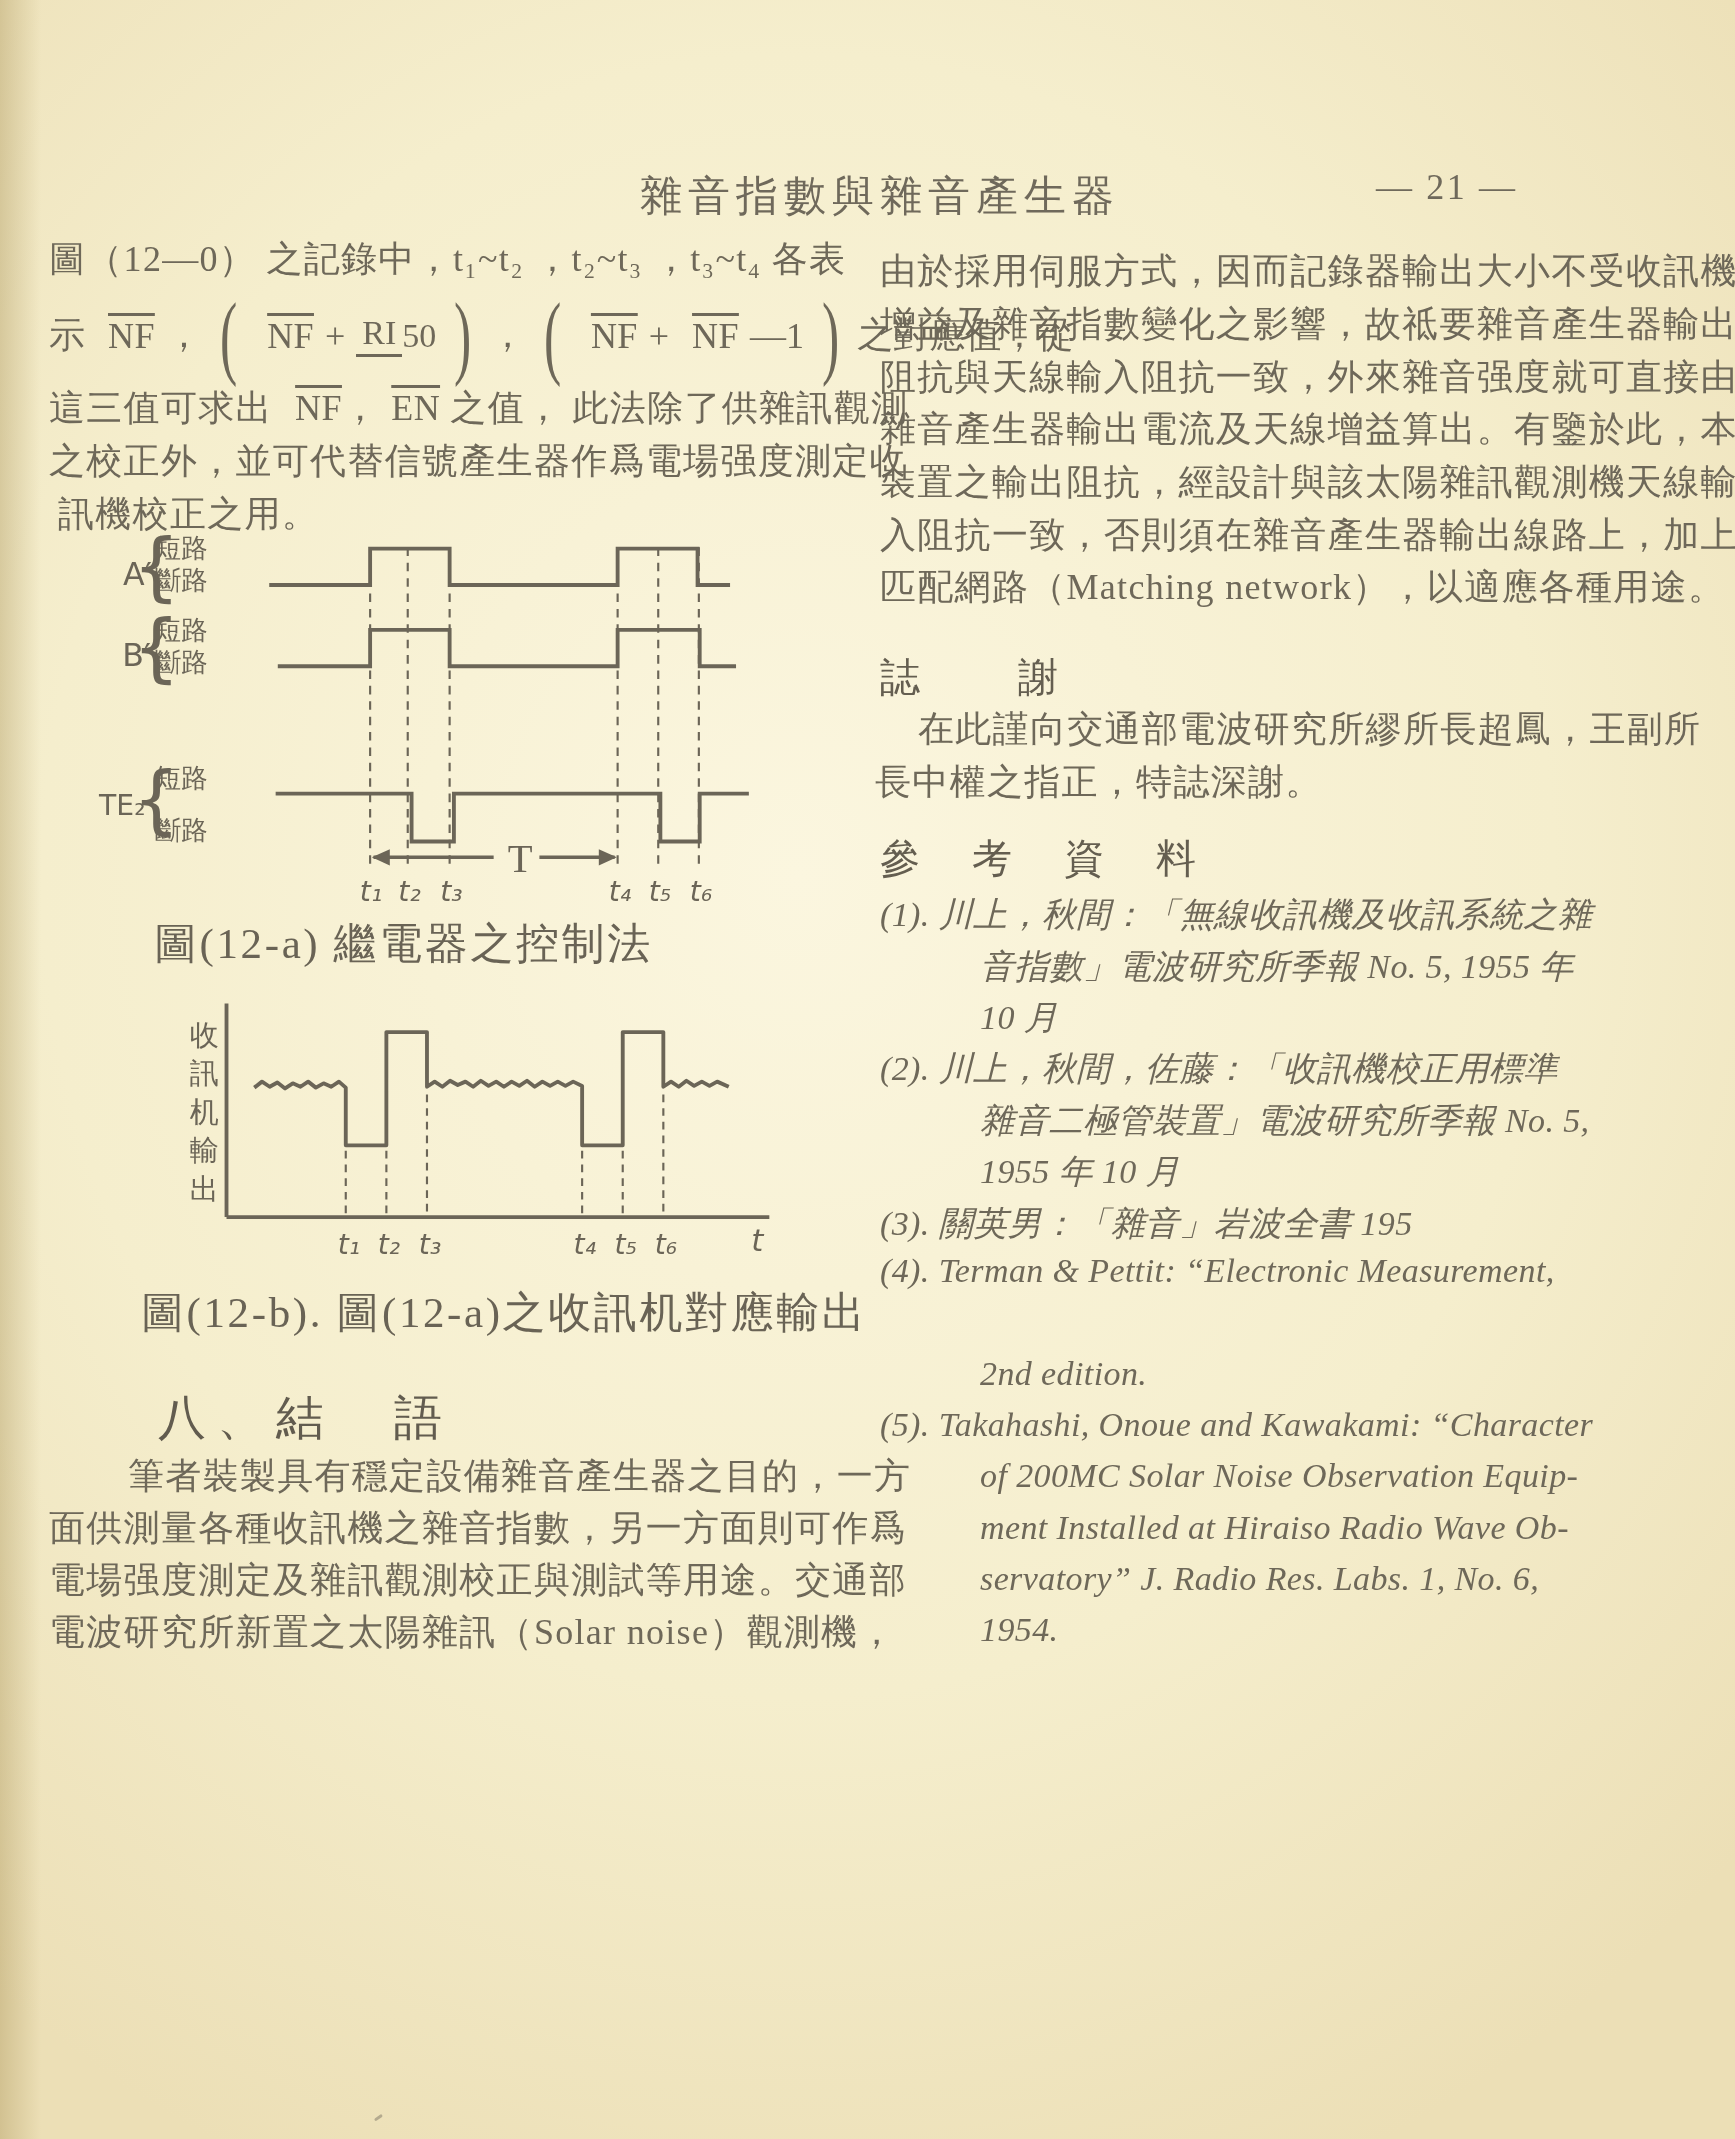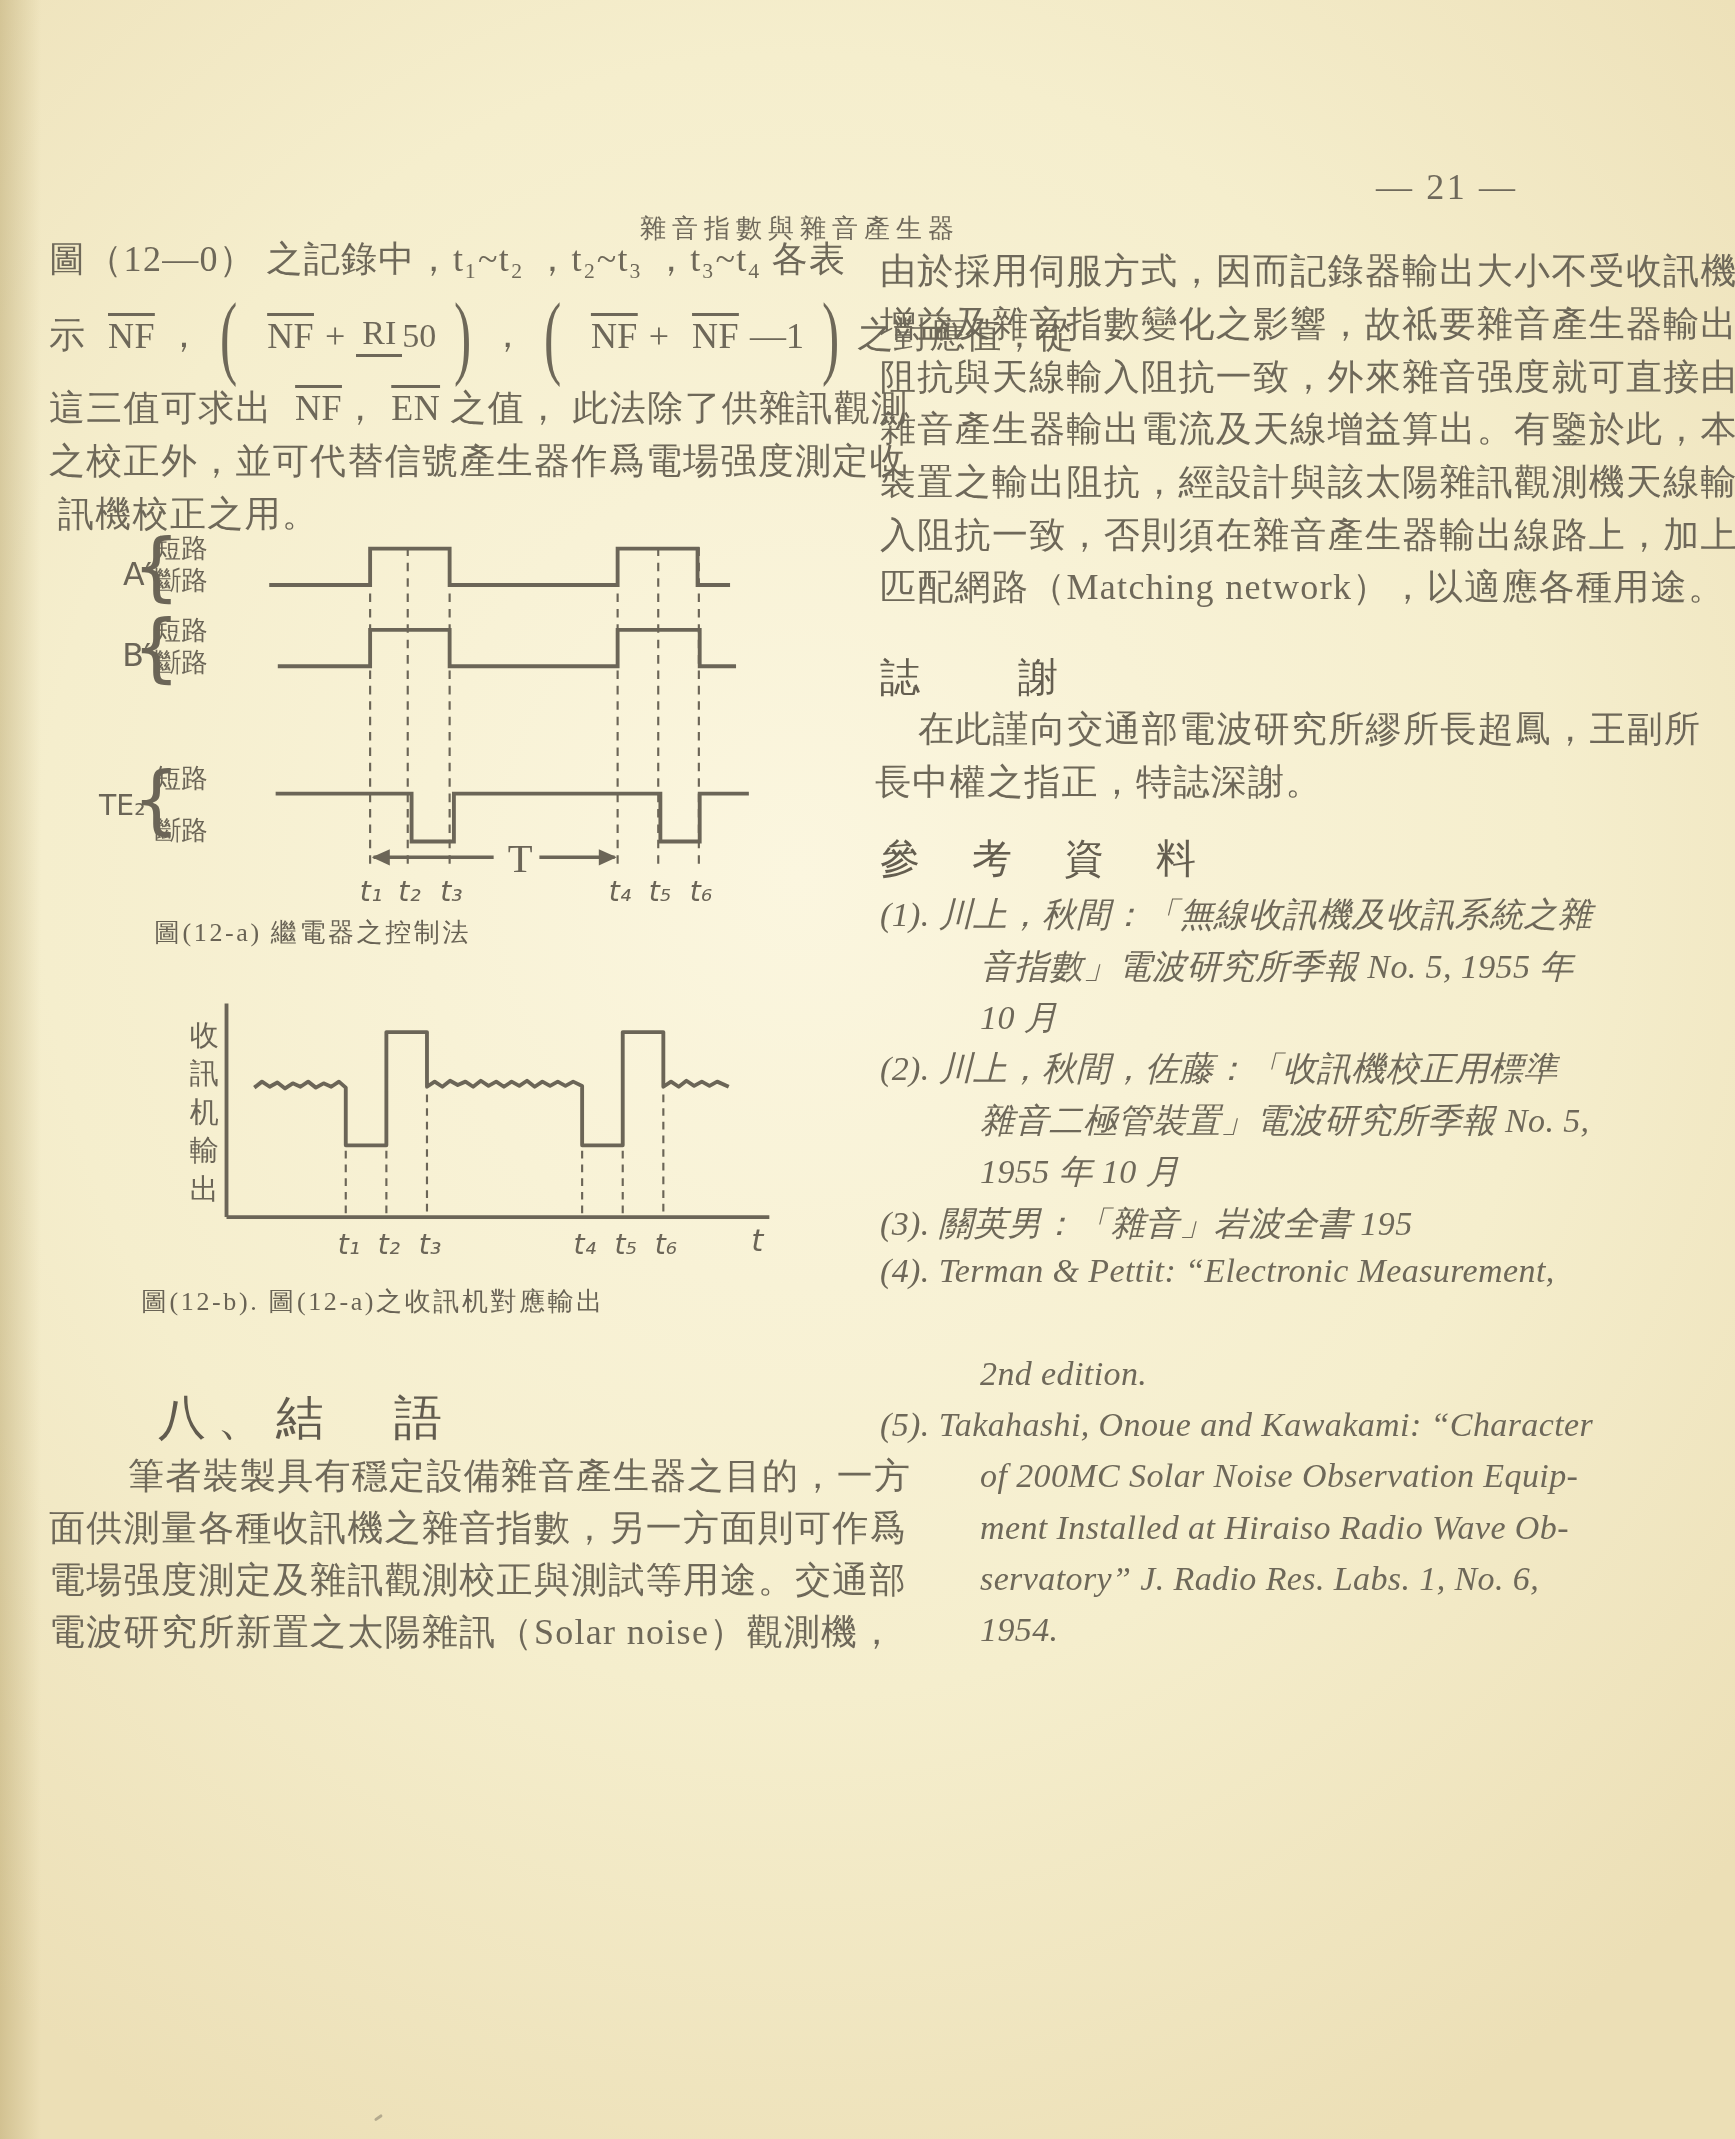--- a/index.html
+++ b/index.html
@@ -1,38 +1,38 @@
 <!DOCTYPE html>
 <html style="font-size:6.8px"><head>
 <meta charset="utf-8">
 <style>
   html,body{margin:0;padding:0;}
   body{width:1735px;height:2575px;font-family:"Liberation Serif",serif;}
   .page{position:absolute;left:0;top:0;width:1735px;height:2575px;overflow:hidden;
     background:radial-gradient(ellipse 75% 55% at 46% 34%, #fbf6df 0%, #f5eecd 58%, #ecdfb6 100%);}
   .edge-left{position:absolute;left:0;top:0;width:41px;height:100%;
     background:linear-gradient(90deg, rgba(150,125,60,.30), rgba(150,125,60,0));}
-  .hdr-title{position:absolute;left:640px;top:168px;font-size:26px;letter-spacing:6px;
-    color:#6f695b;white-space:nowrap;margin-top:43px;}
+  .hdr-title{position:absolute;left:640px;top:168px;font-size:42px;letter-spacing:6px;
+    color:#6f695b;white-space:nowrap;}
   .hdr-page{position:absolute;left:1376px;top:166px;font-size:36px;letter-spacing:2.6px;
     color:#6f695b;white-space:nowrap;}
   .ln{position:absolute;font-size:36px;letter-spacing:1.3px;color:#6e6859;white-space:nowrap;}
   .formula{position:absolute;left:49px;top:282px;height:107px;display:flex;align-items:center;
     gap:11px;font-size:36px;color:#6e6859;white-space:nowrap;}
   .ov{text-decoration:overline;font-family:Liberation Serif, serif;letter-spacing:0.4px;margin-left:12px;}
   .bigp{display:inline-block;font-size:94px;font-weight:300;line-height:.85;
     transform:scaleX(.55);color:#6e6859;}
   .frac{display:inline-flex;align-items:center;font-size:34px;line-height:1.1;}
   .frac .num{padding:0 6px 2.6px 6px;border-bottom:3px solid #6e6859;}
   .frac .den{padding-top:0;}
   .h8{position:absolute;left:158px;top:1386px;font-size:48px;letter-spacing:11px;
     color:#625c4f;white-space:nowrap;}
   .hmid{position:absolute;left:880px;width:770px;text-align:left;font-size:40px;
     letter-spacing:6px;color:#645e50;white-space:nowrap;}
-  .cap{position:absolute;font-size:26px;letter-spacing:2.6px;color:#696355;white-space:nowrap;}
+  .cap{position:absolute;font-size:43px;letter-spacing:2.6px;color:#696355;white-space:nowrap;}
   .refln{position:absolute;font-size:34px;letter-spacing:0.4px;color:#6e6859;white-space:nowrap;font-style:italic;}
   svg text{fill:#6b6557;}
   .speck{position:absolute;left:374px;top:2116px;width:9.4px;height:3.4px;border-radius:1.7px;
     background:rgba(110,105,90,.45);transform:rotate(-35deg);}
 </style>
 </head>
 <body>
 
 <div class="page">
   <div class="edge-left"></div>

